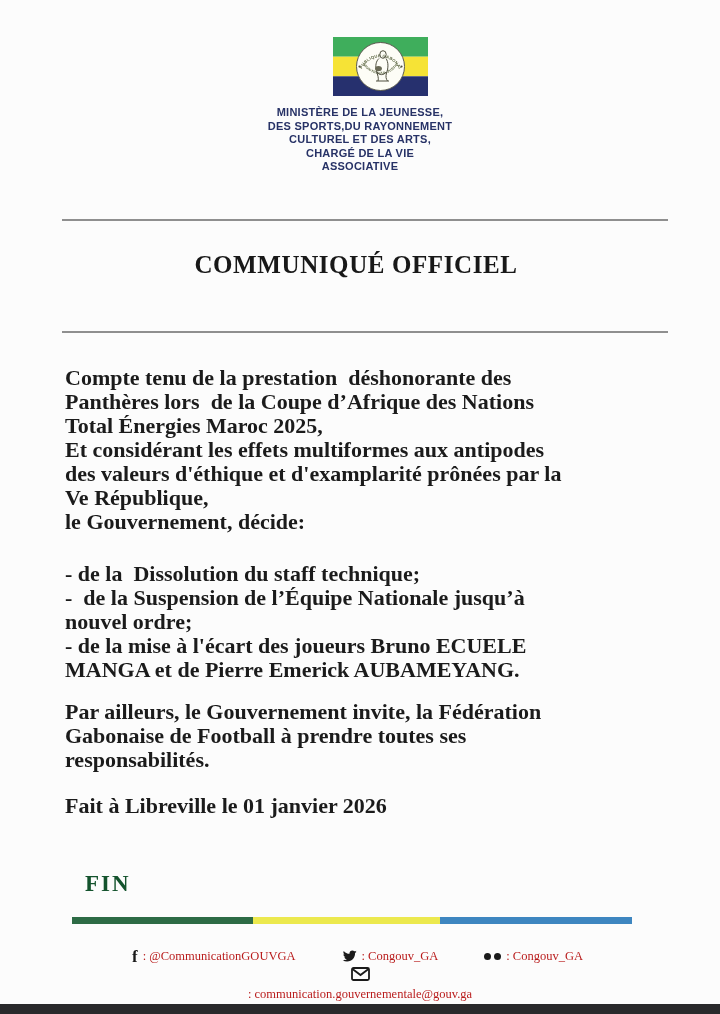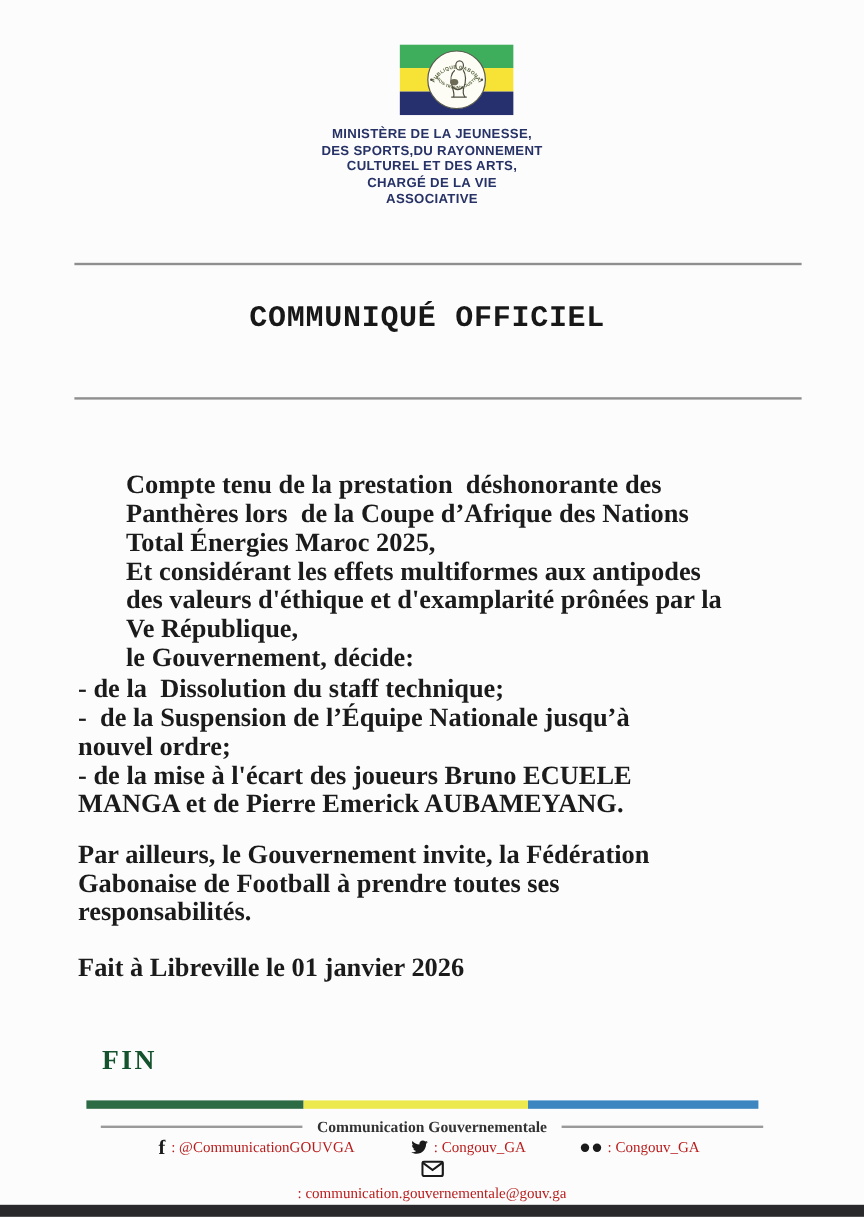--- a/index.html
+++ b/index.html
@@ -25,30 +25,30 @@
     letter-spacing:.25px;color:#273266;text-align:center;
     white-space:pre-wrap;
   }
   
   .rule{position:absolute;left:62px;width:606px;height:2px;background:#8f8f8f;}
   .rule-1{top:219px;}
   .rule-2{top:331px;}
   .title{
     position:absolute;left:0;top:251px;width:712px;margin:0;
     text-align:center;
-    font-family:Liberation Mono, monospace;
+    font-family:Liberation Serif, serif;
     font-weight:bold;font-size:25px;letter-spacing:.6px;color:#181818;
   }
   
   .body-text{
     position:absolute;left:65px;width:610px;
     font-weight:bold;font-size:22px;line-height:24px;
     color:#1b1b1b;white-space:pre-wrap;
   }
-  .p-considerations{top:392px;margin-left:40px;}
+  .p-considerations{top:366px;}
   .p-decisions{top:562px;}
   .p-closing{top:700px;}
   .p-dateline{top:794px;}
   .fin{
     position:absolute;left:85px;top:871px;
     font-weight:bold;font-size:23px;letter-spacing:2px;color:#14532d;
   }
   
   .tricolor{
     position:absolute;left:72px;top:917px;width:560px;height:7px;
@@ -149,25 +149,20 @@
 responsabilités.</div>
   <div class="body-text p-dateline">Fait à Libreville le 01 janvier 2026</div>
   <div class="fin">FIN</div>
 
   <div class="tricolor">
     <span class="seg seg-green"></span>
     <span class="seg seg-yellow"></span>
     <span class="seg seg-blue"></span>
   </div>
 
-  <div class="caption-row">
-    <span class="caption-line"></span>
-    <span class="caption">Communication Gouvernementale</span>
-    <span class="caption-line"></span>
-  </div>
 
   <div class="social-row">
     <span class="social-item">
       <span class="fb-glyph">f</span>
       <span class="social-text">: @CommunicationGOUVGA</span>
     </span>
     <span class="social-item">
       <svg width="15" height="13" viewBox="0 0 24 20">
         <path fill="#1a1a1a" d="M23.4 2.3c-.8.4-1.7.6-2.6.8.9-.6 1.6-1.5 2-2.5-.9.5-1.9.9-2.9 1.1C19 .7 17.8.2 16.5.2c-2.5 0-4.5 2-4.5 4.5 0 .4 0 .7.1 1C8.4 5.5 5 3.7 2.8 1 2.4 1.7 2.2 2.4 2.2 3.3c0 1.6.8 2.9 2 3.7-.7 0-1.4-.2-2-.6v.1c0 2.2 1.5 4 3.6 4.4-.4.1-.8.2-1.2.2-.3 0-.6 0-.9-.1.6 1.8 2.2 3.1 4.2 3.1-1.5 1.2-3.5 1.9-5.6 1.9-.4 0-.7 0-1.1-.1 2 1.3 4.4 2 6.9 2 8.3 0 12.8-6.9 12.8-12.8v-.6c.9-.6 1.7-1.4 2.3-2.3-.8.4-1.7.6-2.6.7z"></path>
       </svg>

